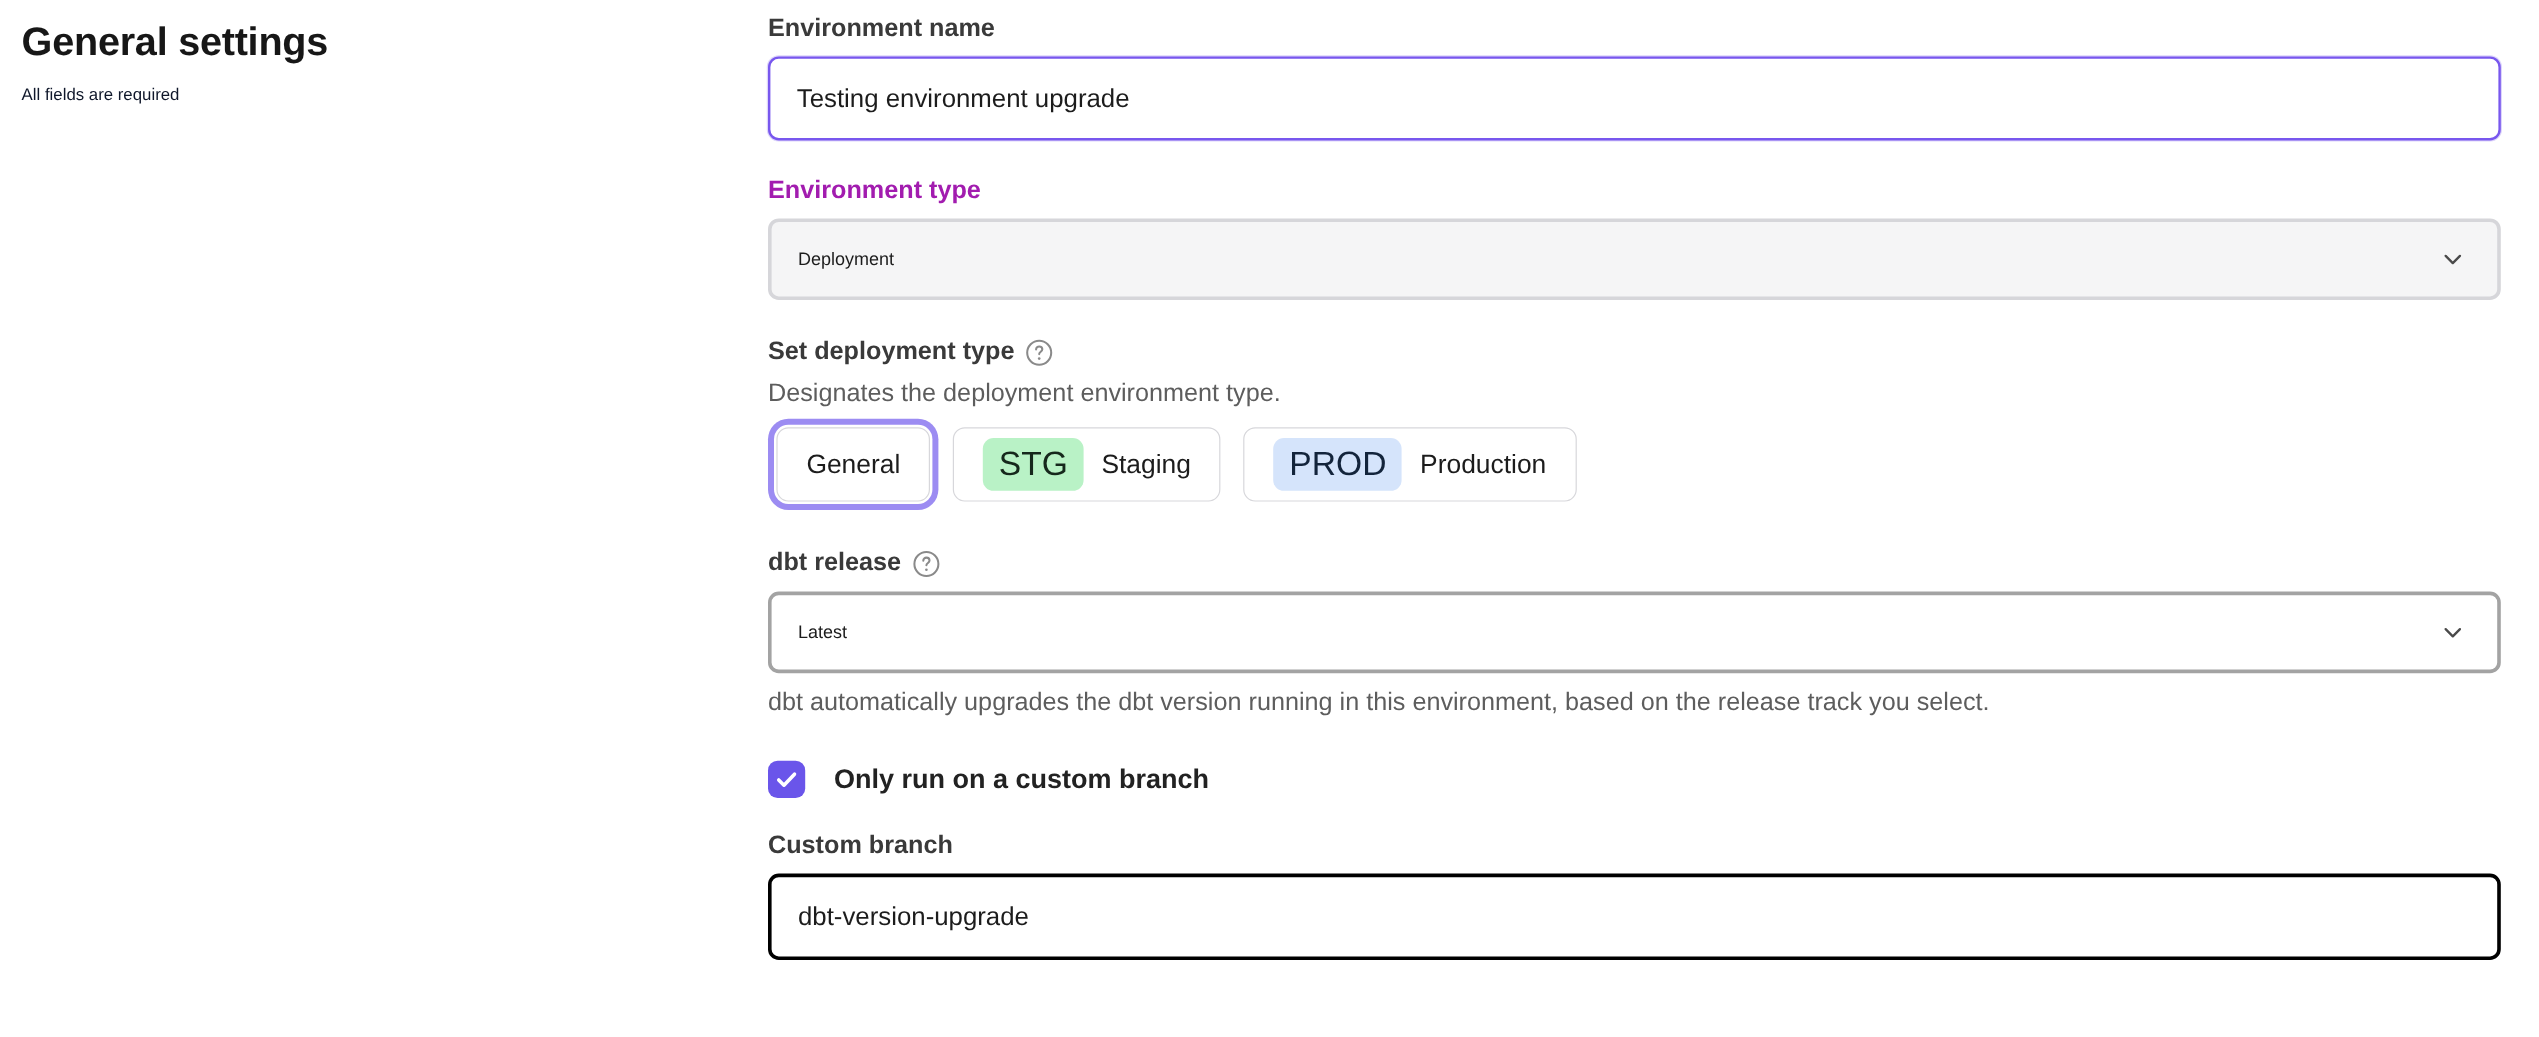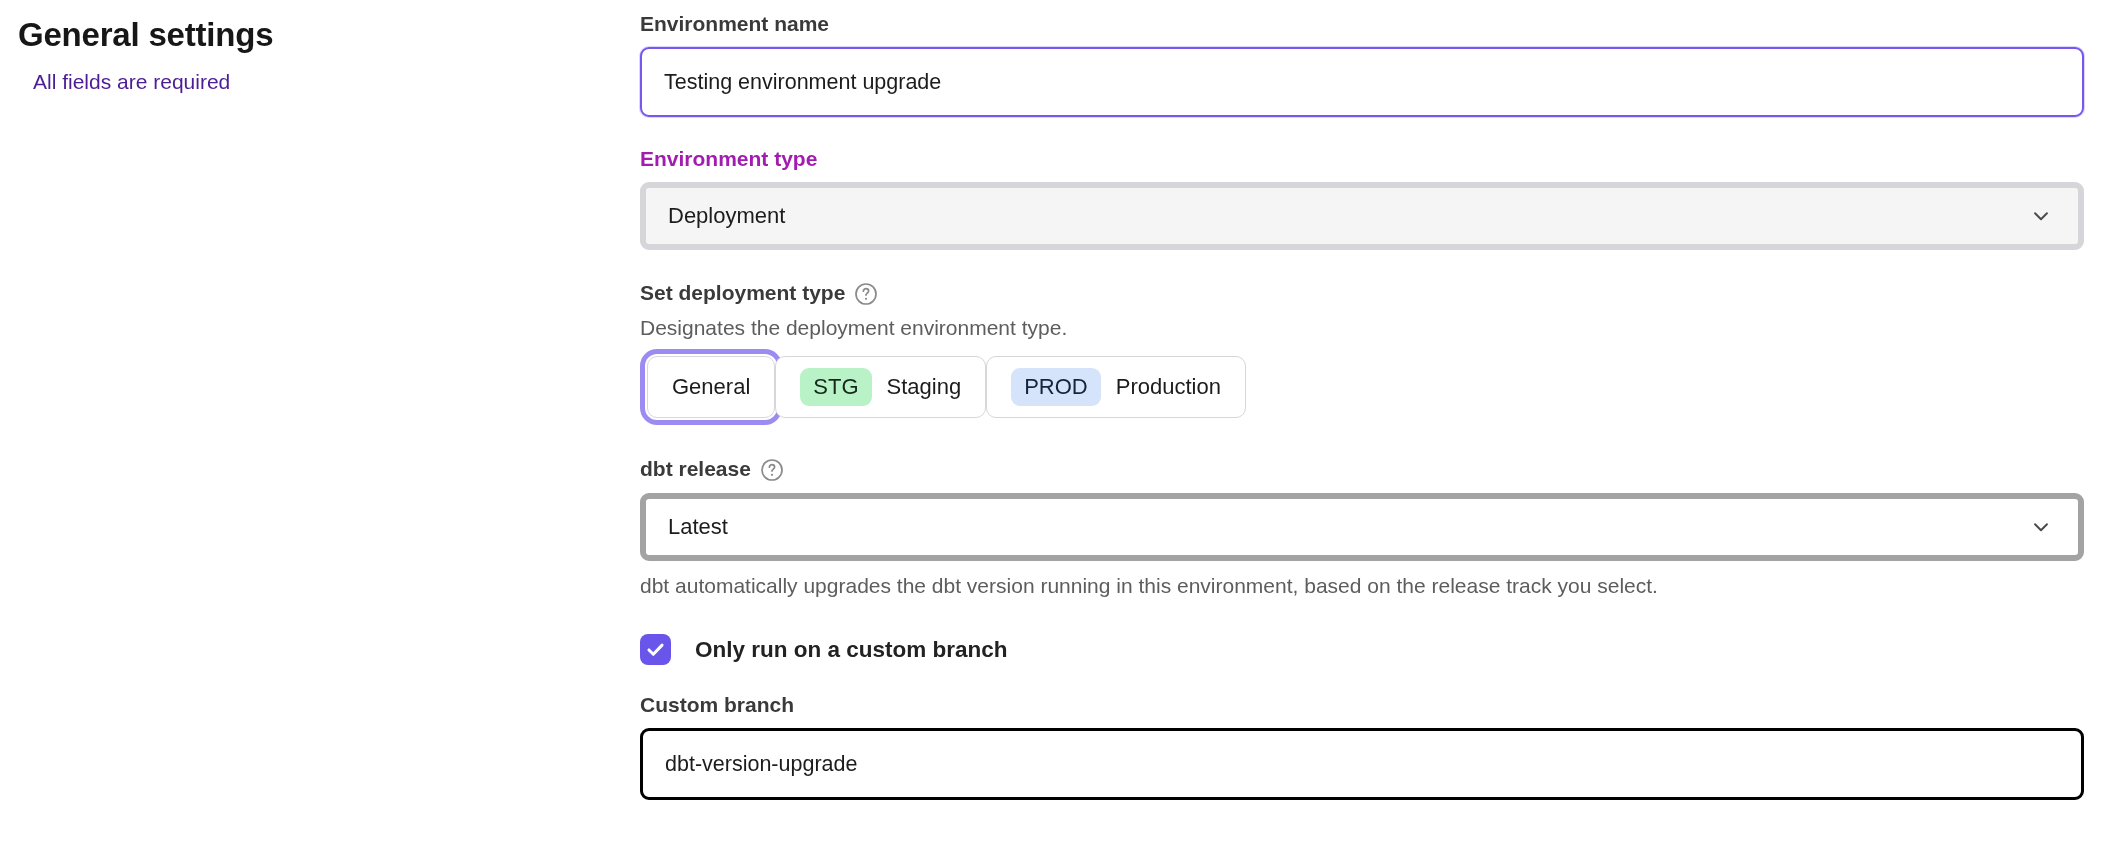--- a/index.html
+++ b/index.html
@@ -16,23 +16,22 @@
     width: 560px;
   }
   .page-title {
     font-size: 33px;
     font-weight: 700;
     letter-spacing: -0.2px;
     color: #171717;
   }
   .page-subtitle {
     margin-top: 16px;
-    font-size: 21px;
-    color: #4c1d95;
-    margin-left: 15px;
+    font-size: 14px;
+    color: #0f172a;
   }
   .form-col {
     position: absolute;
     left: 640px; top: 12px;
     width: 1444px;
   }
   .field-label {
     font-size: 21px;
     font-weight: 600;
     color: #3a3a3a;
@@ -57,48 +56,49 @@
     outline: none;
   }
   .text-input.focused {
     border: 2.5px solid #7857ee;
     box-shadow: 0 0 0 1px rgba(120, 87, 238, 0.25);
   }
   .select-box {
     width: 100%;
     height: 68px;
     margin-top: 11px;
-    border: 6px solid #a3a3a3;
+    border: 3px solid #a3a3a3;
     border-radius: 9px;
     background: #ffffff;
     display: flex;
     align-items: center;
     justify-content: space-between;
     padding: 0 24px 0 22px;
-    font-size: 22px;
+    font-size: 15px;
     color: #1c1c1c;
     cursor: pointer;
   }
   .select-box.disabled {
     background: #f5f5f6;
     border-color: #d6d6da;
     cursor: default;
   }
   .chevron-icon { width: 26px; height: 26px; }
   .helper-text {
     margin-top: 13px;
     font-size: 21px;
     color: #5d5d5d;
   }
   .section-gap-lg { margin-top: 30px; }
   .section-gap-xl { margin-top: 38px; }
   .seg-row {
     margin-top: 16px;
     display: flex;
     align-items: flex-start;
+    gap: 19px;
   }
   .seg-btn {
     height: 62px;
     background: #ffffff;
     border: 1px solid #d7d7db;
     border-radius: 10px;
     display: flex;
     align-items: center;
     gap: 15px;
     padding: 0 24px;
@@ -108,21 +108,21 @@
     font-family: "Liberation Sans", "DejaVu Sans", sans-serif;
   }
   .seg-btn.selected {
     box-shadow: 0 0 0 2px #ffffff, 0 0 0 7px #9c8cf2;
     margin-left: 7px;
   }
   .seg-badge {
     display: inline-block;
     border-radius: 9px;
     padding: 6px 13px;
-    font-size: 22px;
+    font-size: 28px;
     font-weight: 500;
     color: #16281c;
   }
   .badge-stg { background: #b9f2c6; }
   .badge-prod { background: #d5e4fb; color: #13243b; }
   .checkbox-row {
     margin-top: 36px;
     display: flex;
     align-items: center;
     gap: 24px;

